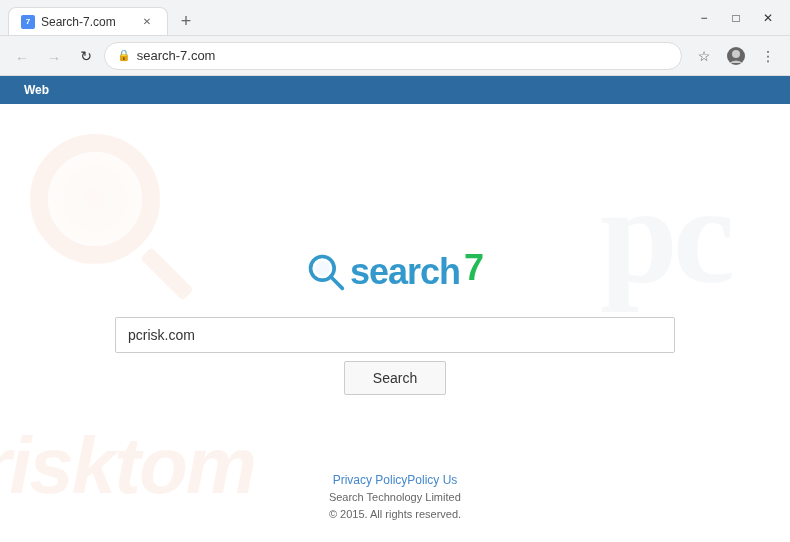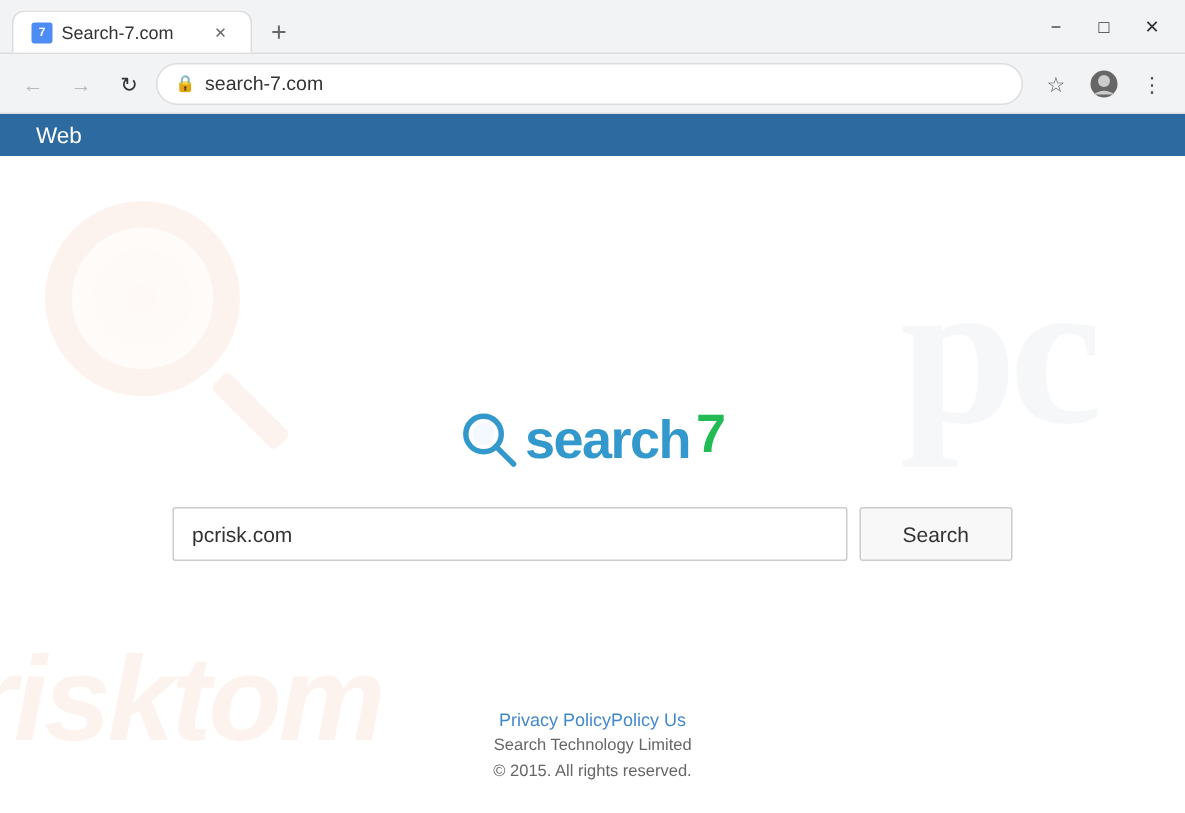--- a/index.html
+++ b/index.html
@@ -146,22 +146,22 @@
     
     .web-tab-bar {
       background: #2d6a9f;
       height: 28px;
       display: flex;
       align-items: center;
       padding: 0 12px;
     }
     .web-tab-item {
       color: #fff;
-      font-size: 15px;
-      font-weight: 400;
+      font-size: 12px;
+      font-weight: 700;
       padding: 4px 12px;
       cursor: pointer;
     }
 
     
     .page-content {
       flex: 1;
       background: #fff;
       display: flex;
       flex-direction: column;
@@ -260,21 +260,22 @@
       font-size: 36px;
       font-weight: 700;
       color: #22bb55;
       position: relative;
       top: -4px;
     }
 
     
     .search-form {
       display: flex;
-      flex-direction: row;
+      flex-direction: column;
+      align-items: center;
       gap: 8px;
       width: 560px;
       position: relative;
       z-index: 2;
     }
     .search-input {
       width: 100%;
       height: 36px;
       border: 1px solid #ccc;
       border-radius: 2px;
@@ -311,21 +312,21 @@
     }
     .footer-link {
       font-size: 12px;
       color: #4488cc;
       text-decoration: none;
       cursor: pointer;
     }
     .footer-copyright {
       font-size: 11px;
       color: #666;
-      text-align: right;
+      text-align: left;
       line-height: 1.5;
     }
   </style>
 </head>
 <body>
 
 <div class="browser-frame">
 
   <div class="title-bar">
     <div class="tab-area">

